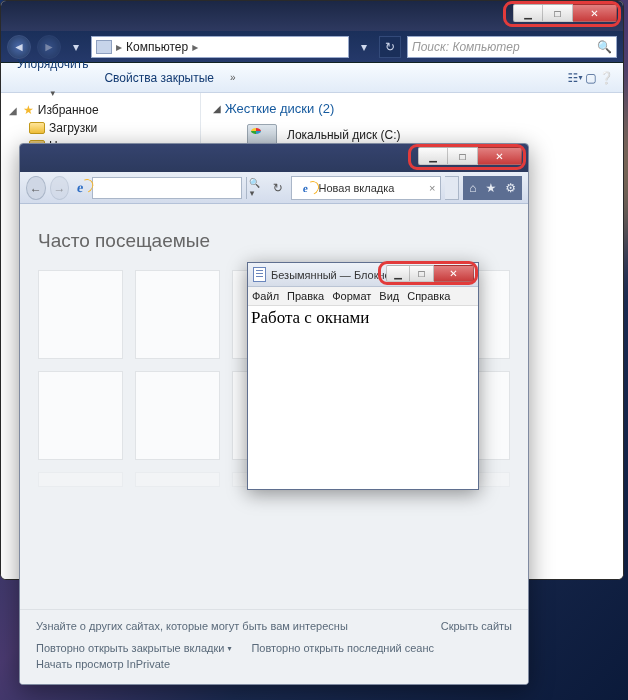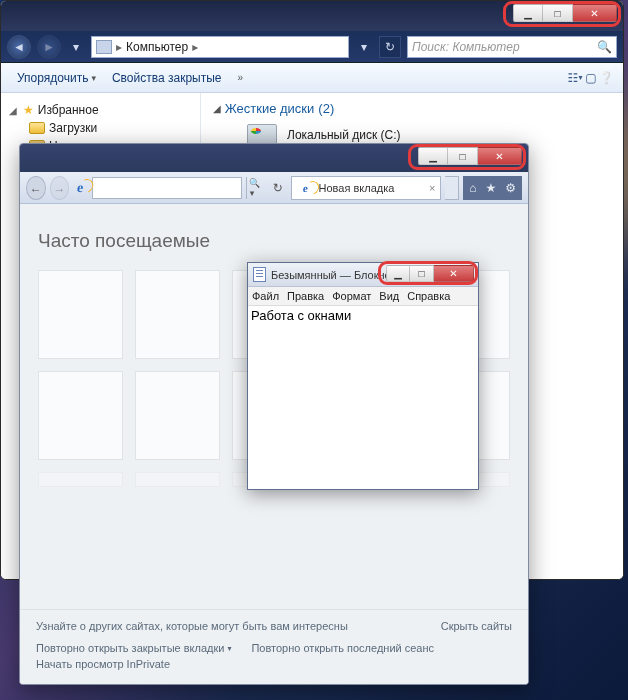--- a/index.html
+++ b/index.html
@@ -86,21 +86,21 @@
     justify-content: space-between;
   }
   .searchbox .mag { color: #5070a0; font-style: normal; }
 
   #explorer .toolbar {
     height: 30px; background: linear-gradient(#f7fbff, #e2ecf8);
     border-bottom: 1px solid #c8d4e6;
     display: flex; align-items: center; padding: 0 8px; color: #123a72;
     font-size: 12px;
   }
-  .tb-item { padding: 4px 8px; display: flex; align-items: center; gap: 3px; }
+  .tb-item { padding: 4px 8px; display: flex; align-items: center; gap: 17px; flex-direction: column; }
   .tb-spacer { flex: 1; }
   .tb-icon { width: 16px; height: 16px; display: flex; align-items: center; justify-content: center; color: #3a5a8a; }
 
   #explorer .body { display: flex; height: calc(100% - 92px); background: #fff; }
   #explorer .sidebar { width: 200px; padding: 8px 6px; border-right: 1px solid #e3e8ee; }
   .tree-item { display: flex; align-items: center; gap: 4px; padding: 2px 2px; font-size: 12px; color: #222; }
   .tree-item.head { font-weight: normal; }
   .tree-toggle { width: 10px; color: #666; font-size: 10px; }
   .star { color: #f5b82e; }
   .folder-ico { width: 16px; height: 12px; background: linear-gradient(#ffe59a,#f5c33a); border: 1px solid #c49a1a; border-radius: 2px; }
@@ -198,21 +198,21 @@
   .ring3 { top: -2px; right: 0px; width: 100px; height: 24px; }
 
   #notepad .menu {
     height: 19px; background: #f3f3f3; border-bottom: 1px solid #dcdcdc;
     display: flex; align-items: center; padding: 0 4px; gap: 8px;
     font-size: 11px; color: #222;
   }
   #notepad .editor {
     width: 100%; height: calc(100% - 43px);
     border: none; resize: none; outline: none;
-    font-family: Liberation Sans, sans-serif; font-size: 13px;
+    font-family: Liberation Serif, serif; font-size: 17px;
     padding: 2px 3px;
     overflow-y: scroll;
   }
 </style>
 </head>
 <body>
 
 <div class="glow glow1"></div>
 <div class="glow glow2"></div>
 <div class="glow glow3"></div>

